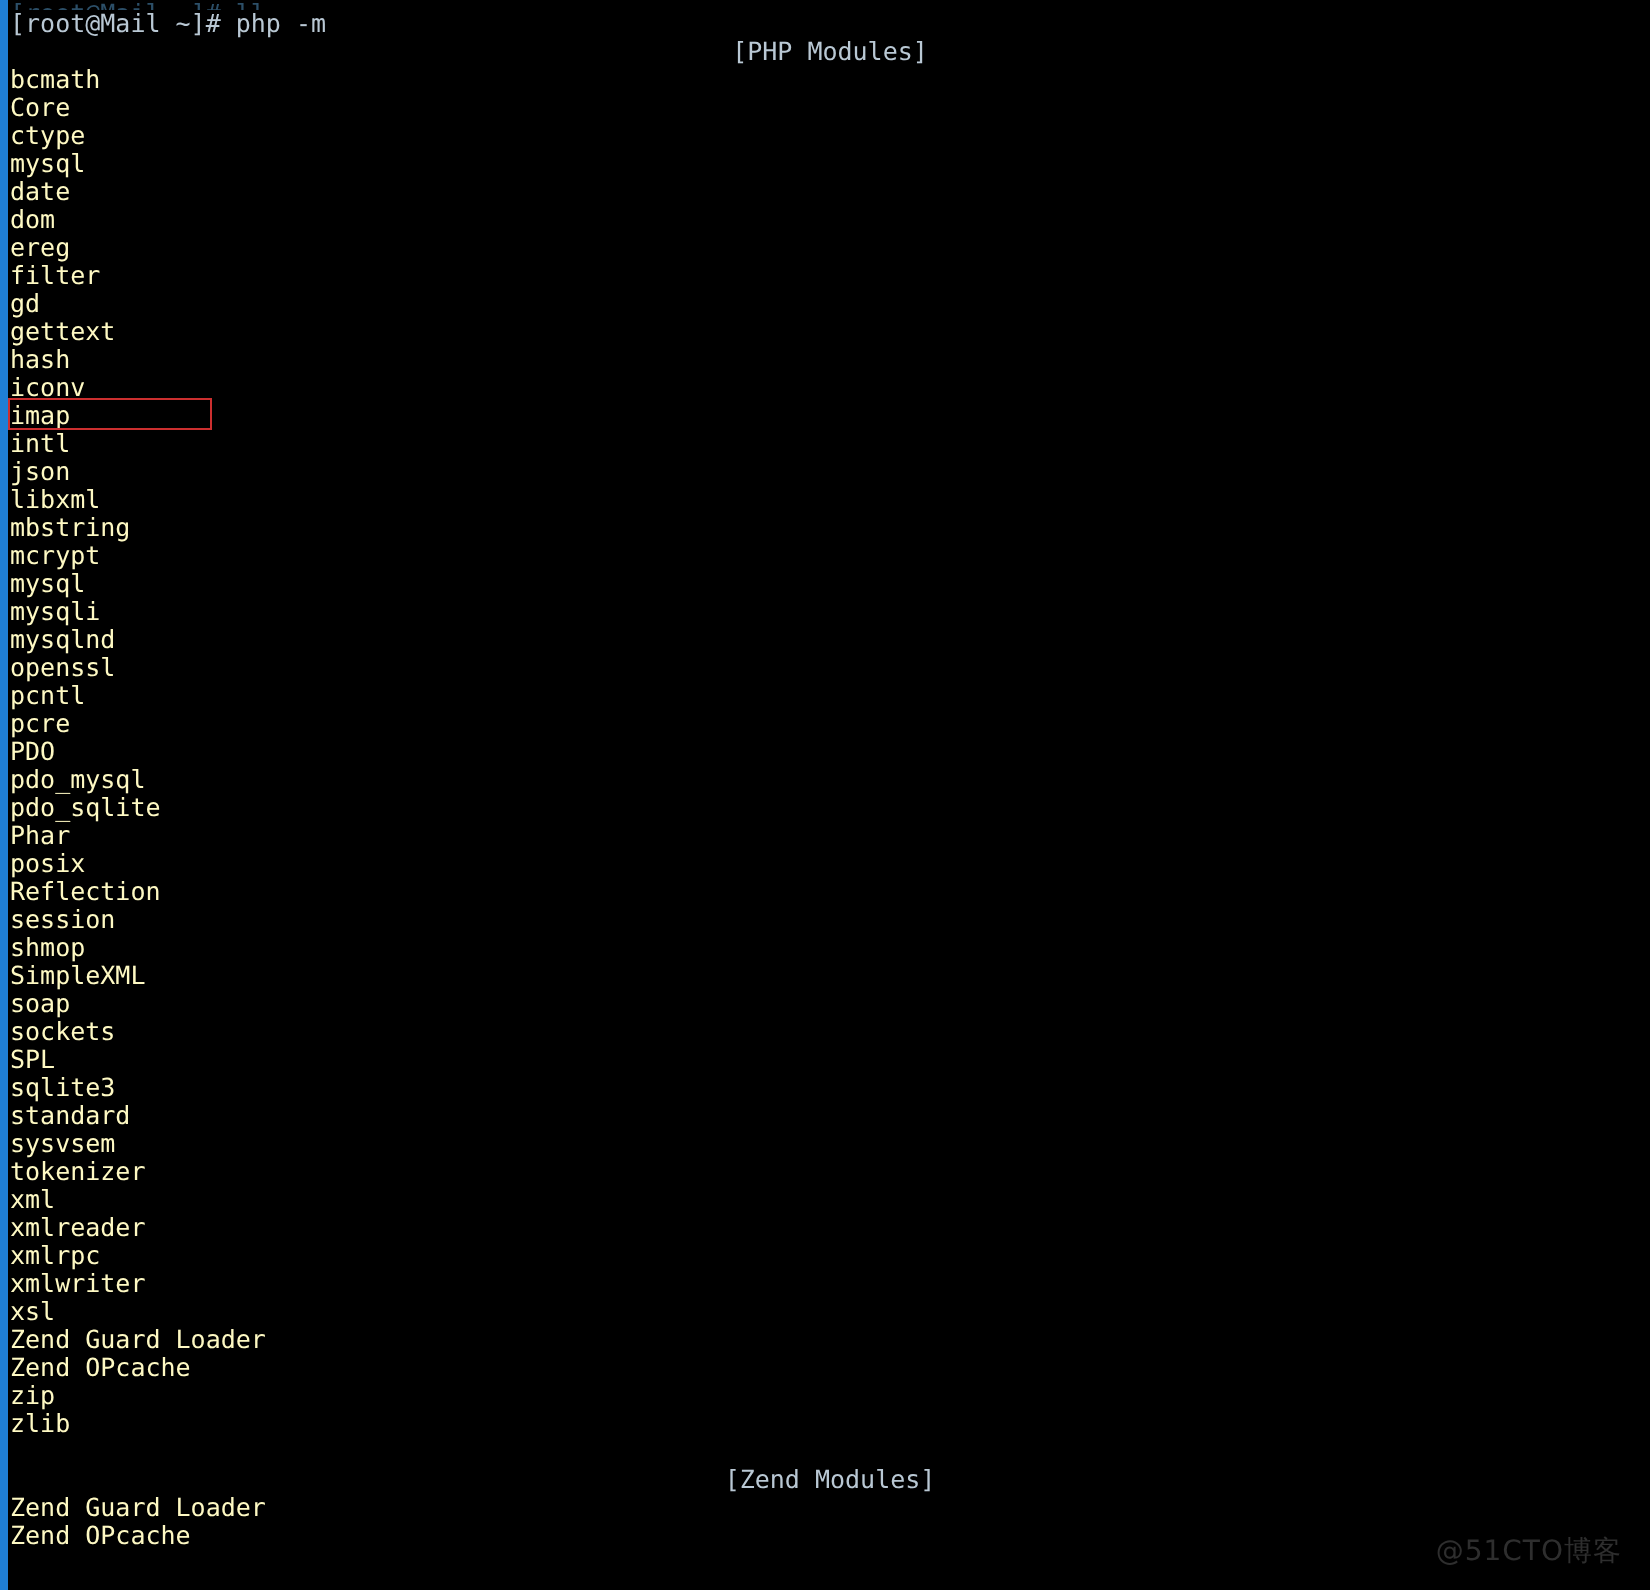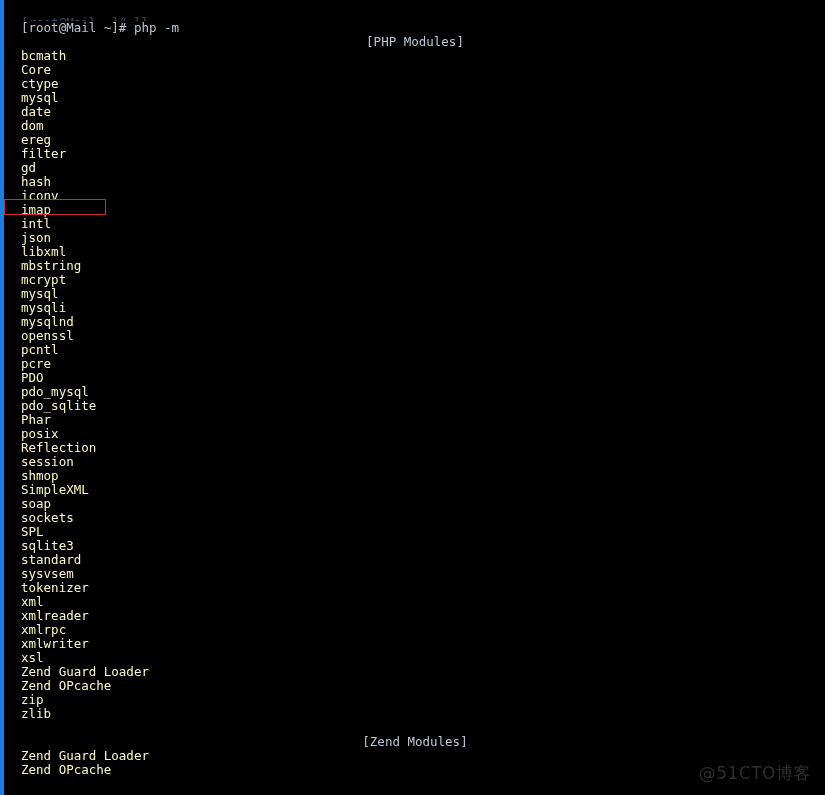--- a/index.html
+++ b/index.html
@@ -32,21 +32,21 @@
     background: #1f7fd6;
     z-index: 3;
   }
 
   .screen {
     position: absolute;
     left: 0;
     top: 0;
     width: 825px;
     height: 621px;
-    padding: 16px;
+    padding: 0;
     box-sizing: border-box;
     z-index: 2;
   }
 
   .line {
     height: 14px;
     line-height: 14px;
     font-size: 12.5px;
     padding-left: 5px;
     white-space: pre;
@@ -76,21 +76,21 @@
     box-sizing: border-box;
     z-index: 4;
     pointer-events: none;
   }
 
   .watermark {
     position: absolute;
     right: 14px;
     bottom: 10px;
     font-family: "DejaVu Sans", "Liberation Sans", sans-serif;
-    font-size: 17px;
+    font-size: 14px;
     color: #2e2e2e;
     letter-spacing: 0.5px;
     z-index: 5;
     white-space: pre;
   }
 </style>
 </head>
 <body>
 
 <div class="terminal">
@@ -107,20 +107,21 @@
 
     <div class="line">bcmath</div>
     <div class="line">Core</div>
     <div class="line">ctype</div>
     <div class="line">mysql</div>
     <div class="line">date</div>
     <div class="line">dom</div>
     <div class="line">ereg</div>
     <div class="line">filter</div>
     <div class="line">gd</div>
+    <div class="line">gettext</div>
     <div class="line">hash</div>
     <div class="line">iconv</div>
     <div class="line">imap</div>
     <div class="line">intl</div>
     <div class="line">json</div>
     <div class="line">libxml</div>
     <div class="line">mbstring</div>
     <div class="line">mcrypt</div>
     <div class="line">mysql</div>
     <div class="line">mysqli</div>

